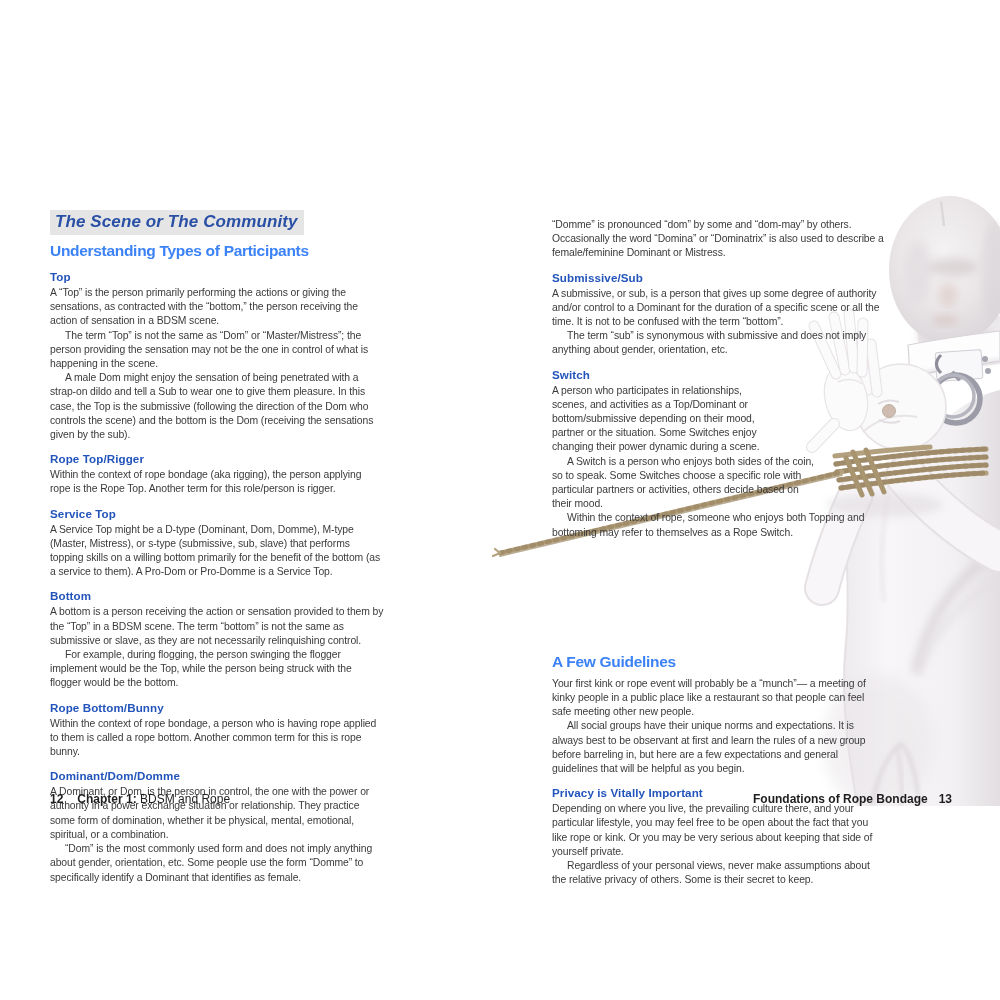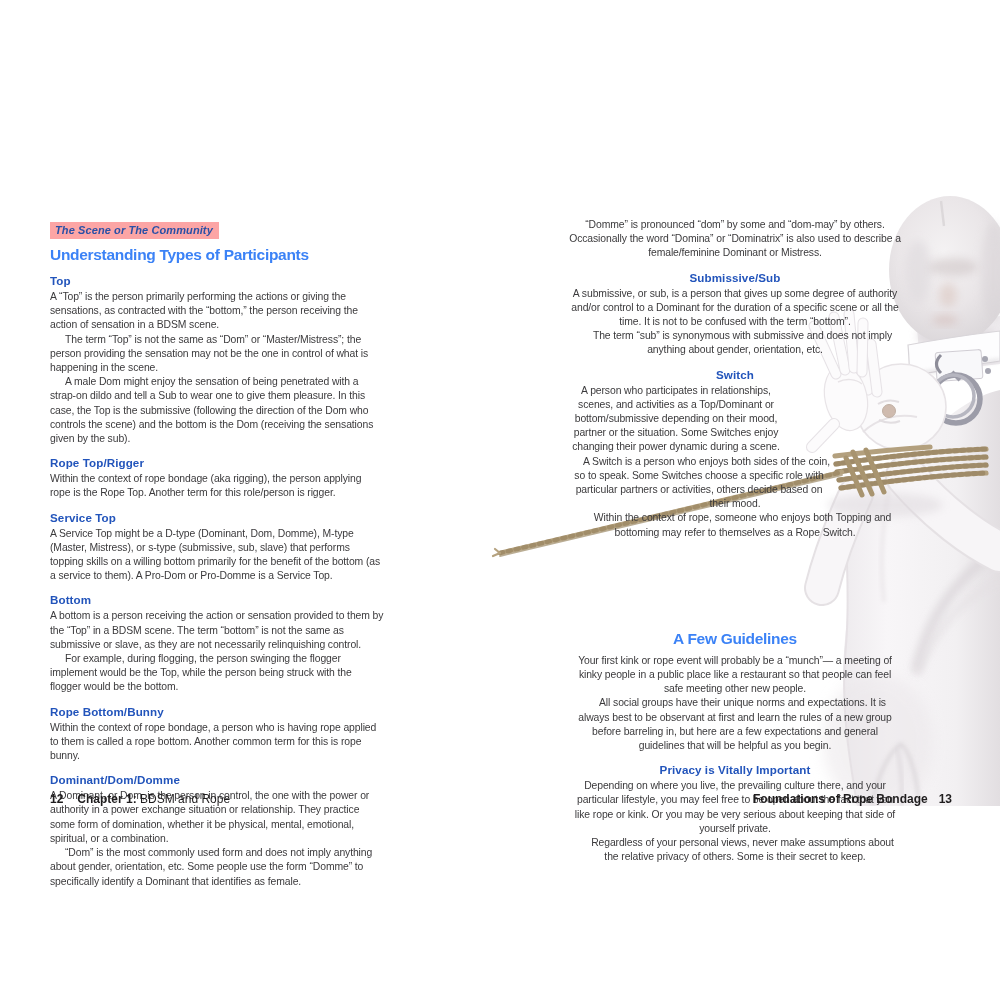--- a/index.html
+++ b/index.html
@@ -3,29 +3,29 @@
 <meta charset="utf-8">
 <style>
   html,body{margin:0;padding:0;}
   body{
     width:1000px;height:1000px;background:#ffffff;position:relative;overflow:hidden;
     font-family:"Liberation Sans","DejaVu Sans",sans-serif;
     -webkit-font-smoothing:antialiased;
   }
   .col{position:absolute;top:210px;width:334px;z-index:2;}
   #left-col{left:50px;}
-  #right-col{left:568px;text-align:center;}
+  #right-col{left:552px;}
   .tag{
-    display:inline-block;background:#fca5a5;color:#2a50a6;
-    font-weight:bold;font-style:italic;font-size:11px;
-    padding:2px 6px 3px 5px;letter-spacing:.1px;margin-top:12px;
+    display:inline-block;background:#e5e5e5;color:#2a50a6;
+    font-weight:bold;font-style:italic;font-size:17px;
+    padding:2px 6px 3px 5px;letter-spacing:.1px;
   }
   h1,h2{font-size:15.5px;color:#3b82f6;margin:0;letter-spacing:-.3px;font-weight:bold;}
   h1{margin:7px 0 1px;}
-  h2{margin:90px 0 6px;}
+  h2{margin:113px 0 6px;}
   h3{font-size:11.6px;color:#2254bb;margin:10px 0 3px;letter-spacing:.1px;font-weight:bold;}
   p{margin:0;font-size:10.4px;line-height:14.2px;color:#3b3a3c;letter-spacing:-.1px;}
   p.ind{text-indent:15px;}
   .sec{overflow:visible;}
   .sp1{float:right;width:118px;height:58px;}
   .sp2{float:right;clear:right;width:72px;height:46px;}
   .footer{position:absolute;top:792px;font-size:12px;color:#1f1d1e;z-index:3;white-space:nowrap;}
   #footer-left{left:50px;}
   #footer-right{right:48px;text-align:right;}
   .b{font-weight:bold;}

